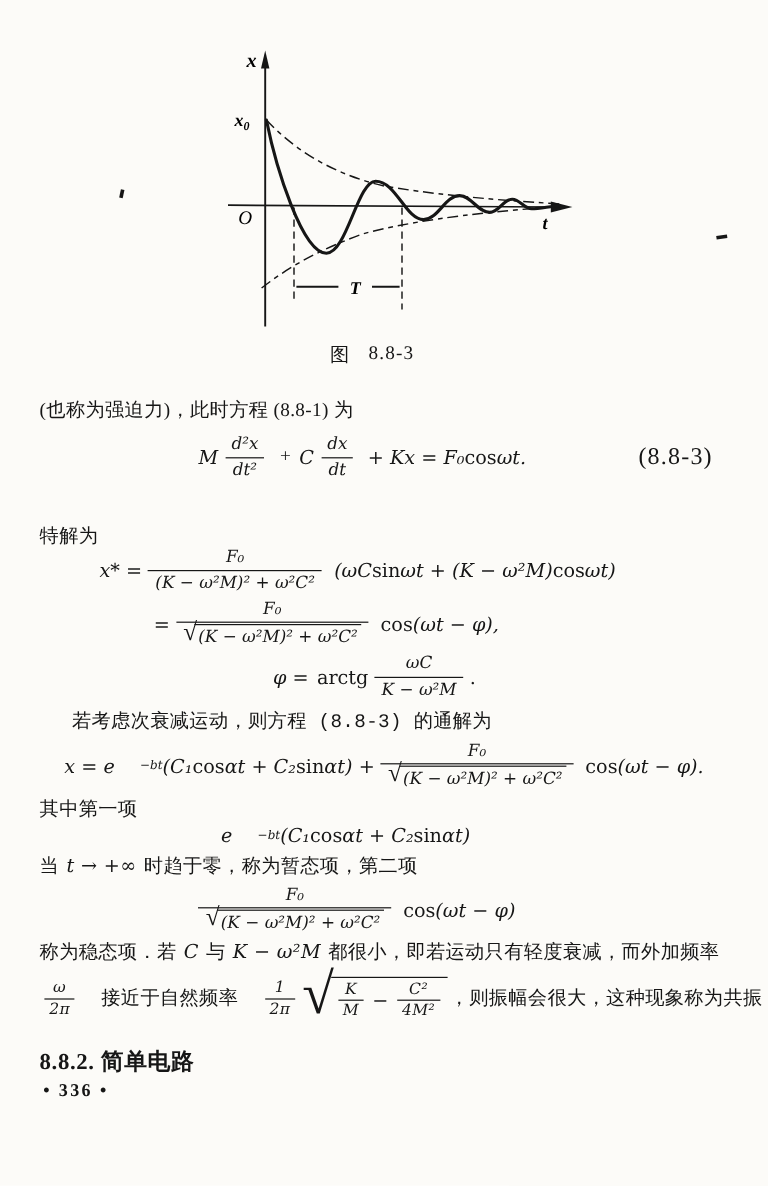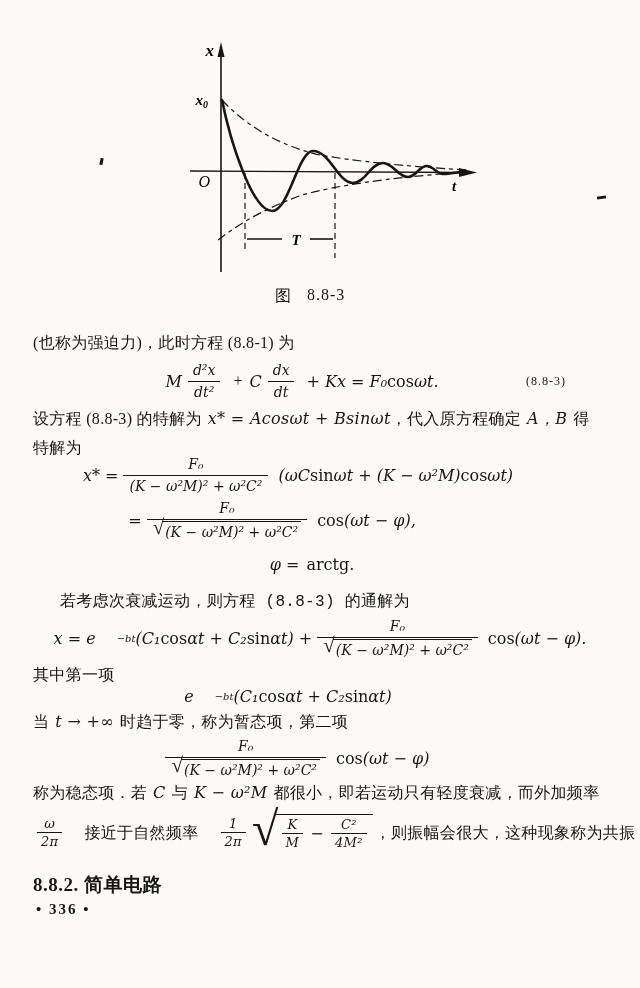--- a/index.html
+++ b/index.html
@@ -31,21 +31,21 @@
   .frac{display:inline-flex;flex-direction:column;align-items:center;
         margin:0 5px;font-size:14px;line-height:1.3;vertical-align:middle;}
   .frac .num{padding:0 6px 1px;}
   .frac .den{border-top:1.4px solid #161616;padding:1px 6px 0;
              display:inline-flex;align-items:flex-start;}
   .sqrt{display:inline-flex;align-items:flex-start;}
   .rad::before{content:"\221A";display:inline-block;font-style:normal;
                font-size:1.5em;line-height:.8;transform:translateY(-2px);
                margin-right:-2px;}
   .sqb{border-top:1.4px solid #161616;padding:1px 3px 0;}
-  .eqtag{position:absolute;right:56px;font-size:12px;letter-spacing:1px;}
+  .eqtag{position:absolute;right:28px;font-size:20px;letter-spacing:1px;}
   sup{font-size:10px;margin-left:21px;}
   
   .flexline{display:flex;align-items:center;}
   .ifrac{display:inline-flex;flex-direction:column;align-items:center;
          font-size:13px;line-height:1.25;margin:0 4px;}
   .ifrac .den{border-top:1.3px solid #161616;padding:1px 4px 0;}
   .ifrac .num{padding:0 4px;}
   .bsqrt{display:inline-flex;align-items:flex-start;margin:0 2px;}
   .bsqrt .rad::before{font-size:3.0em;line-height:.72;transform:translateY(-2px);
                       font-weight:300;margin-right:-3px;}
@@ -113,23 +113,20 @@
     <span class="frac">
       <span class="num mi">dx</span>
       <span class="den mi">dt</span>
     </span>
     <span class="mi" style="margin-left:6px;">+ Kx = F₀</span>
     <span class="fn">cos</span>
     <span class="mi">ωt.</span>
     <span class="eqtag">(8.8-3)</span>
   </div>
 
-  <p class="para" style="left:33px;top:408px;">
-    <span>设方程 (8.8-3) 的特解为</span><span class="gap"></span><span class="mi">x* = Acosωt + Bsinωt</span><span>，代入原方程确定</span><span class="gap"></span><span class="mi">A，B</span><span class="gap"></span><span>得</span>
-  </p>
   <p class="para" style="left:33px;top:437px;">特解为</p>
 
   <div class="eqrow" style="top:452px;height:46px;transform:translateX(-22px);">
     <span class="mi">x* =</span>
     <span class="frac">
       <span class="num mi">F₀</span>
       <span class="den mi">(K − ω²M)² + ω²C²</span>
     </span>
     <span class="mi" style="margin-left:5px;">(ωC</span>
     <span class="fn">sin</span>
@@ -149,20 +146,24 @@
         </span>
       </span>
     </span>
     <span class="fn" style="margin-left:5px;">cos</span>
     <span class="mi">(ωt − φ),</span>
   </div>
 
   <div class="eqrow" style="top:544px;height:40px;transform:translateX(-8px);">
     <span class="mi">φ =</span>
     <span class="fn" style="margin-left:7px;">arctg</span>
+    <span class="frac">
+      <span class="num mi">ωC</span>
+      <span class="den mi">K − ω²M</span>
+    </span>
     <span class="fn">.</span>
   </div>
 
   <p class="para" style="left:60px;top:592px;font-family:Liberation Mono, monospace;">若考虑次衰减运动，则方程 (8.8-3) 的通解为</p>
 
   <div class="eqrow" style="top:615px;height:46px;">
     <span class="mi">x = e</span>
       <sup class="mi">−bt</sup>
       <span class="mi">(C₁</span>
       <span class="fn">cos</span>

